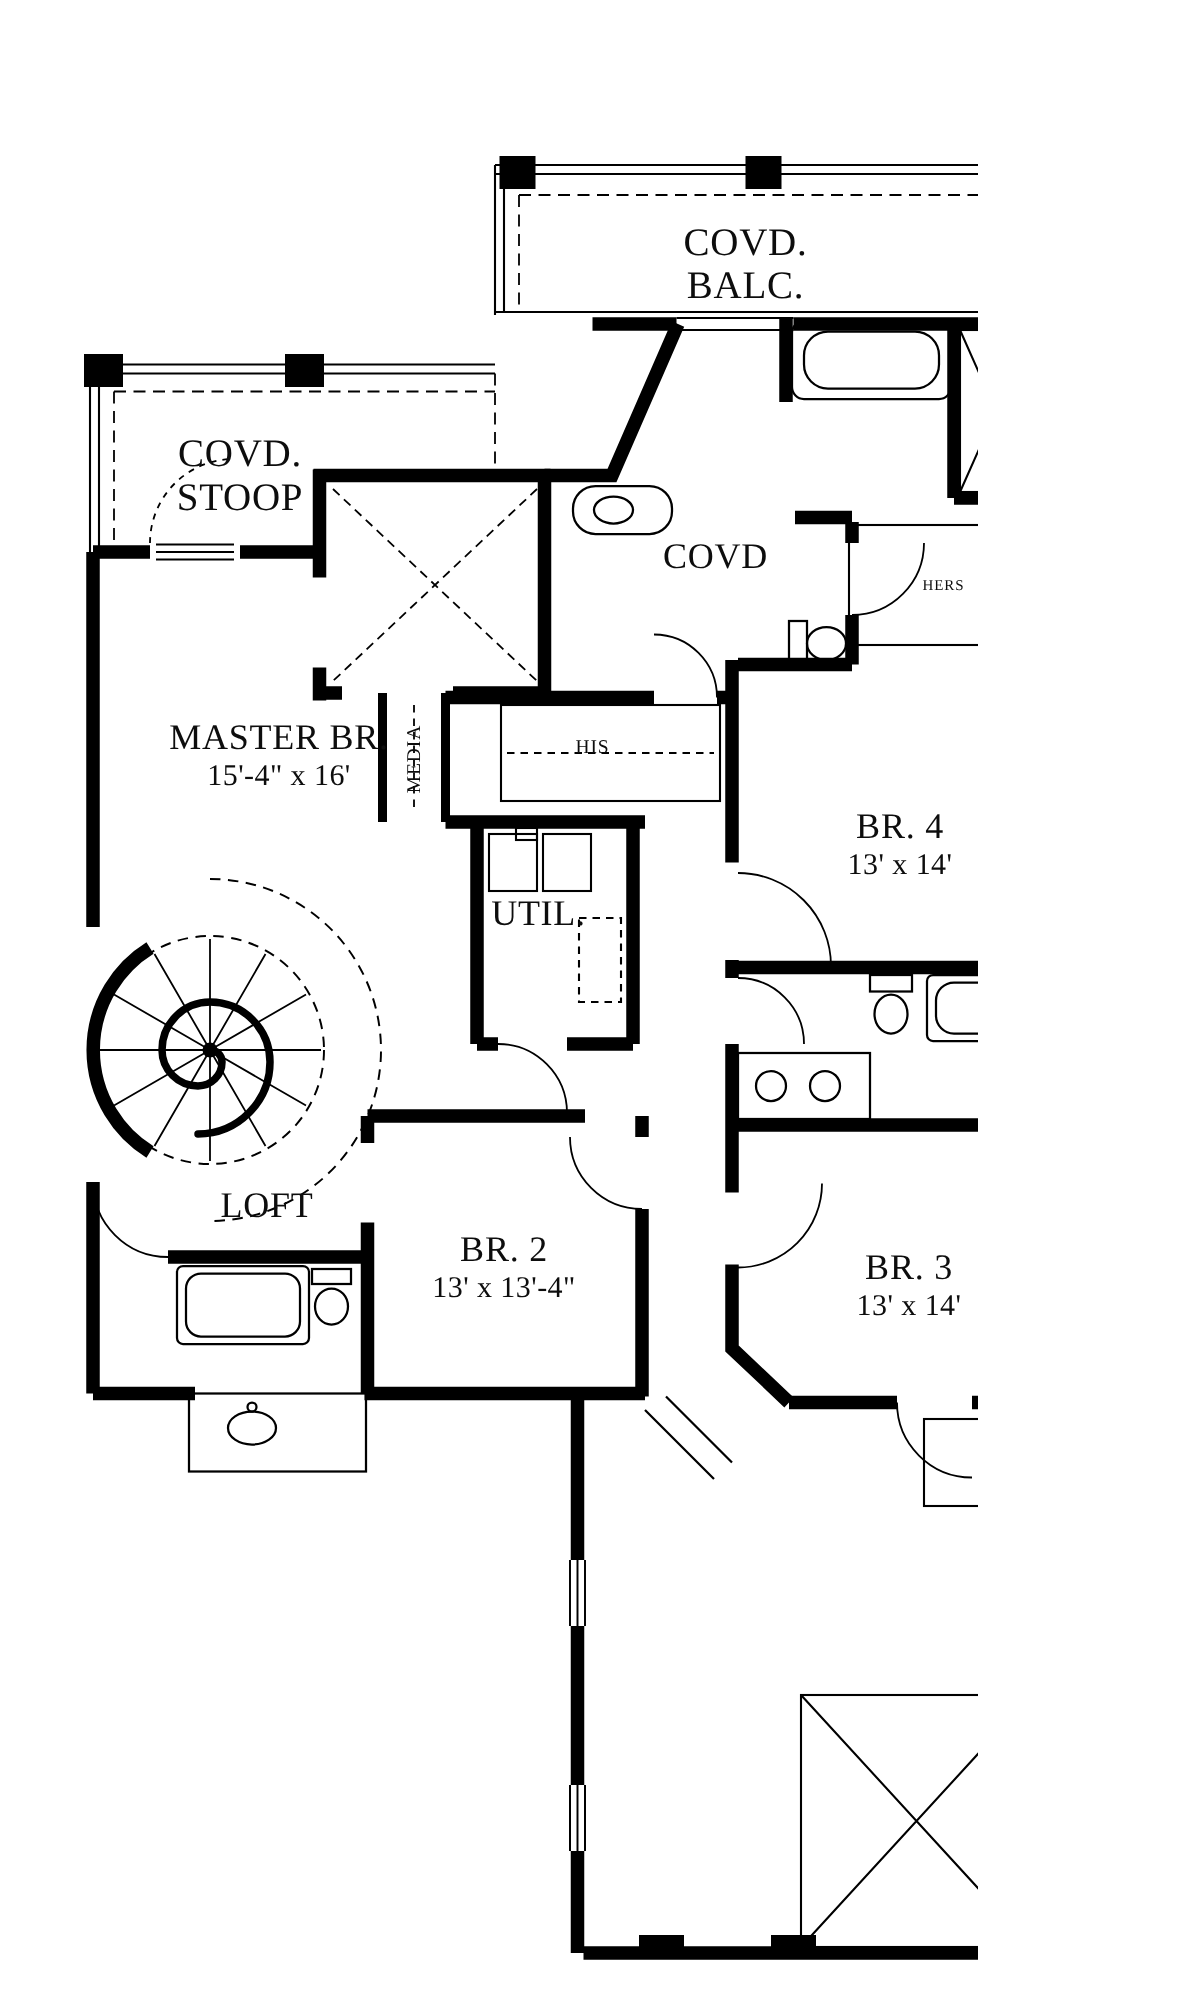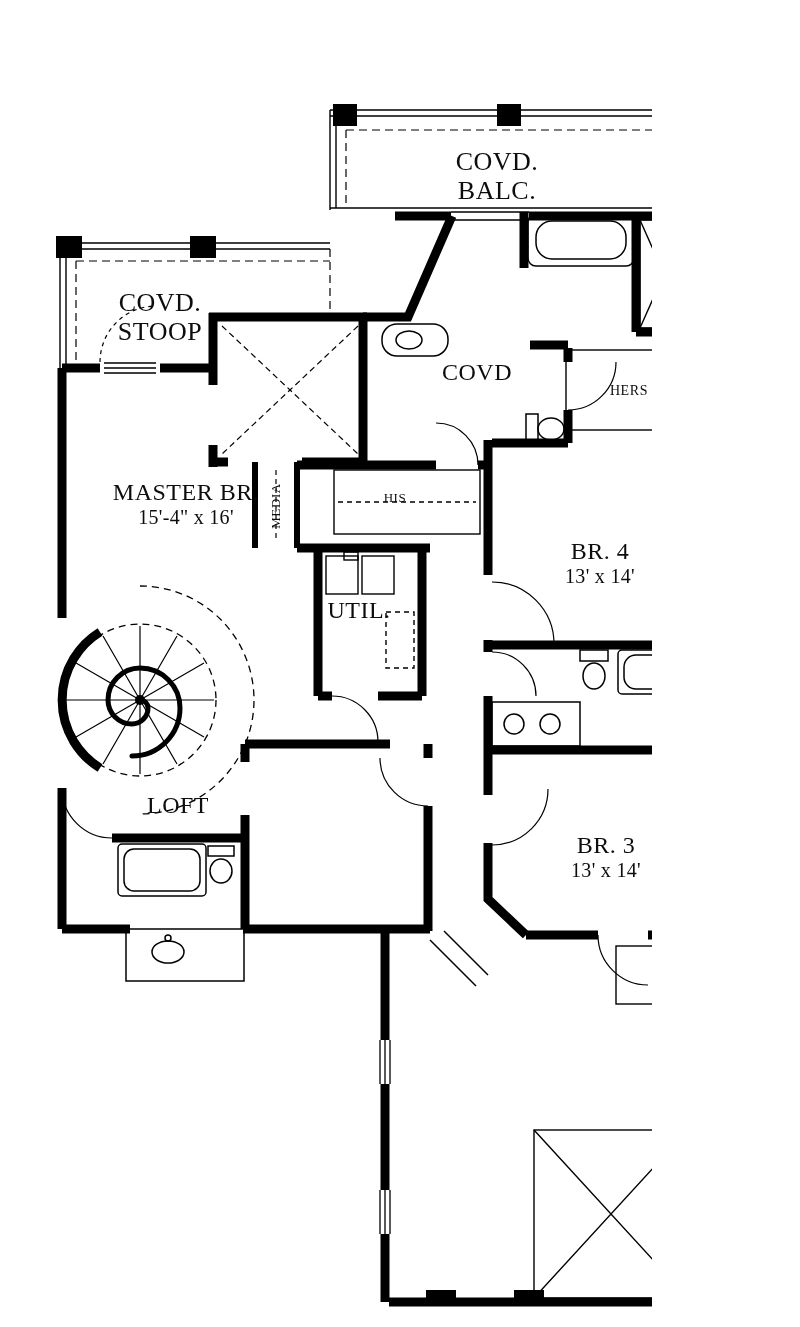--- a/index.html
+++ b/index.html
@@ -9,21 +9,21 @@
   }
   .plan svg{position:absolute;left:0;top:0;}
   .label{
     position:absolute;transform:translate(-50%,-50%);
     text-align:center;white-space:nowrap;line-height:1.12;
     color:#0d0d0d;letter-spacing:0.5px;
   }
   .lg{font-size:26px;}
   .md{font-size:24px;}
   .dims{font-size:20px;letter-spacing:0.3px;}
-  .sm{font-size:14px;letter-spacing:0.6px;}
+  .sm{font-size:10px;letter-spacing:0.6px;}
   .xs{font-size:13px;letter-spacing:0.6px;}
   .vertical{transform:translate(-50%,-50%) rotate(-90deg);}
 </style>
 </head>
 <body>
 
 <div class="plan">
 
 <svg width="800" height="1327" viewBox="0 0 800 1327">
 
@@ -251,20 +251,24 @@
 </div>
 
 <div class="label md" style="left:359px;top:610px;">
   <div>UTIL.</div>
 </div>
 
 <div class="label md" style="left:178px;top:805px;">
   <div>LOFT</div>
 </div>
 
+<div class="label md" style="left:336px;top:845px;">
+  <div>BR. 2</div>
+  <div class="dims">13' x 13'-4"</div>
+</div>
 
 <div class="label md" style="left:606px;top:857px;">
   <div>BR. 3</div>
   <div class="dims">13' x 14'</div>
 </div>
 
 
 </div>
 
 </body></html>

